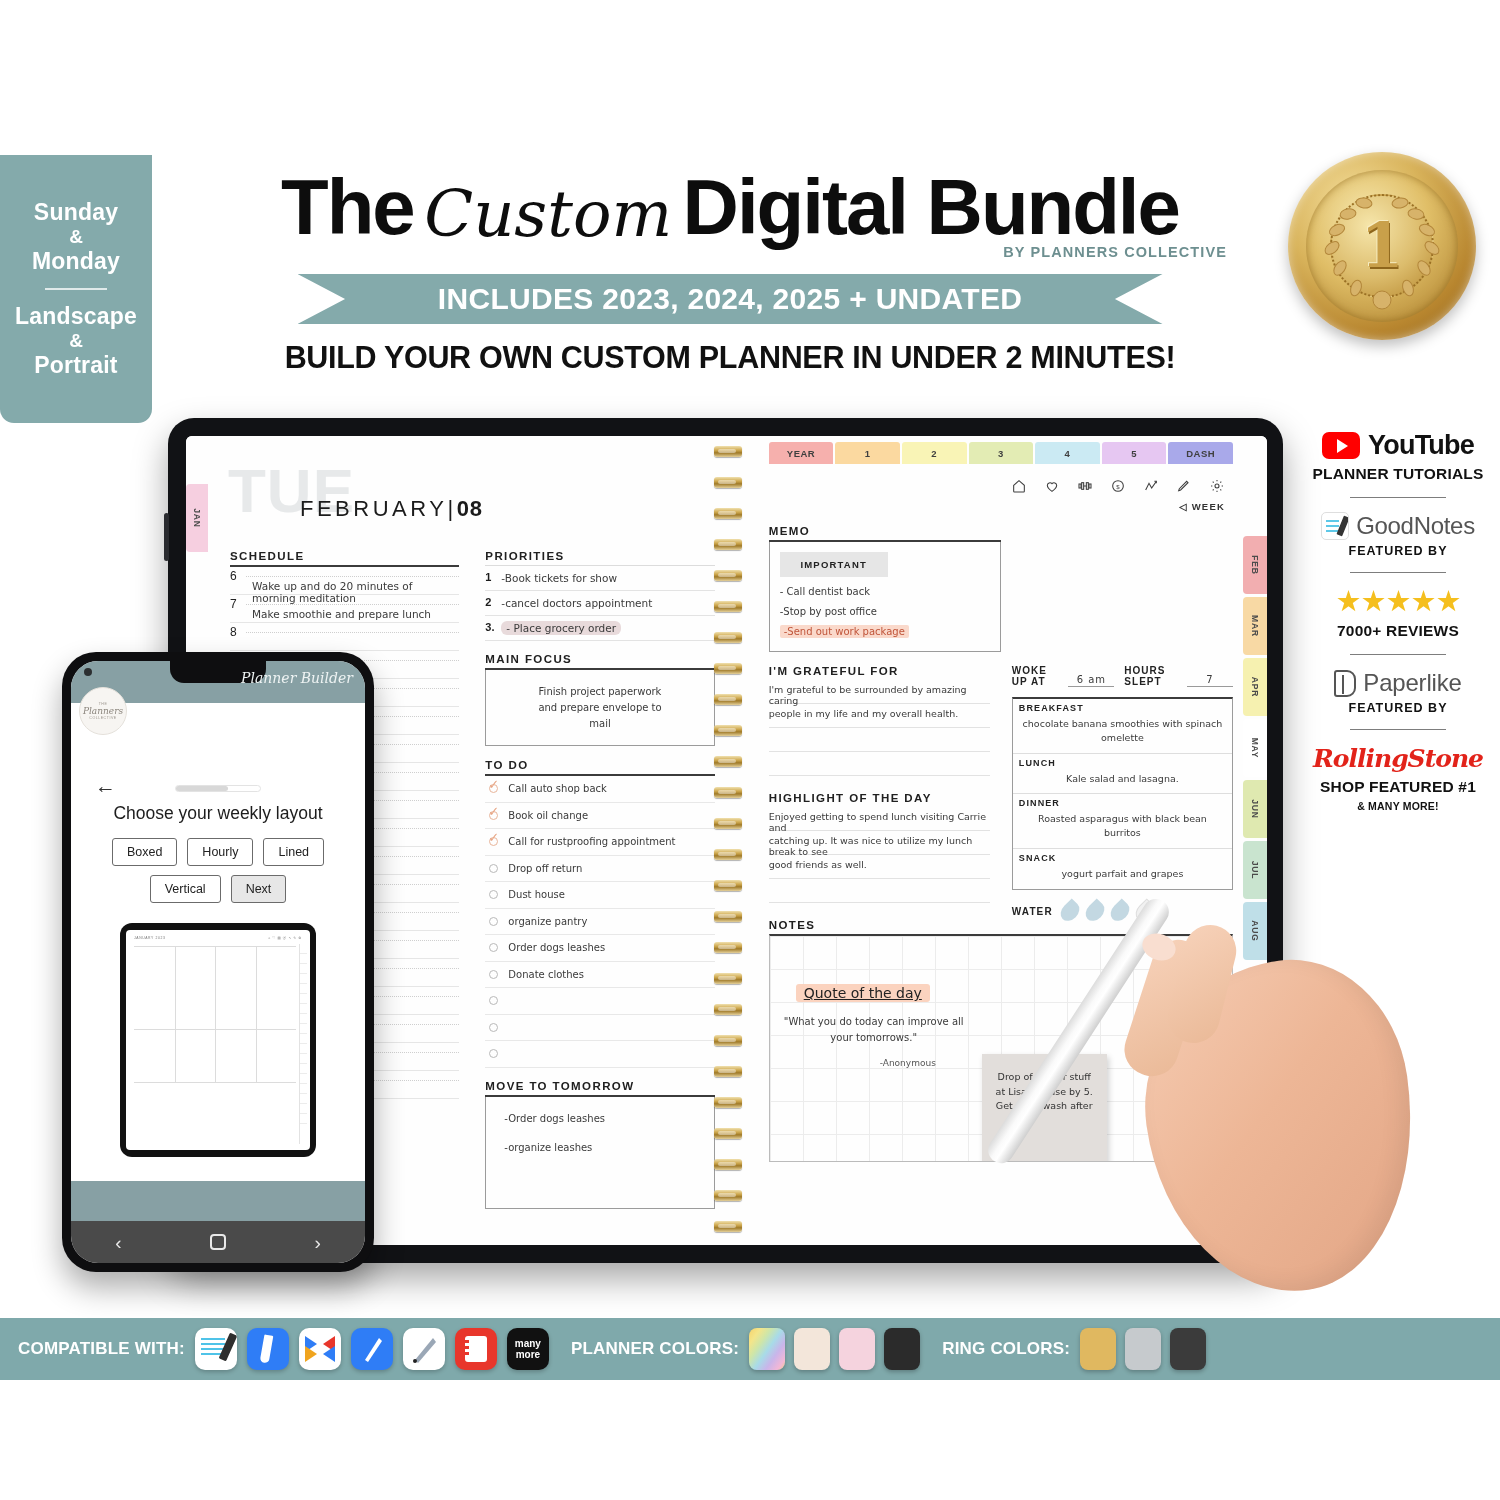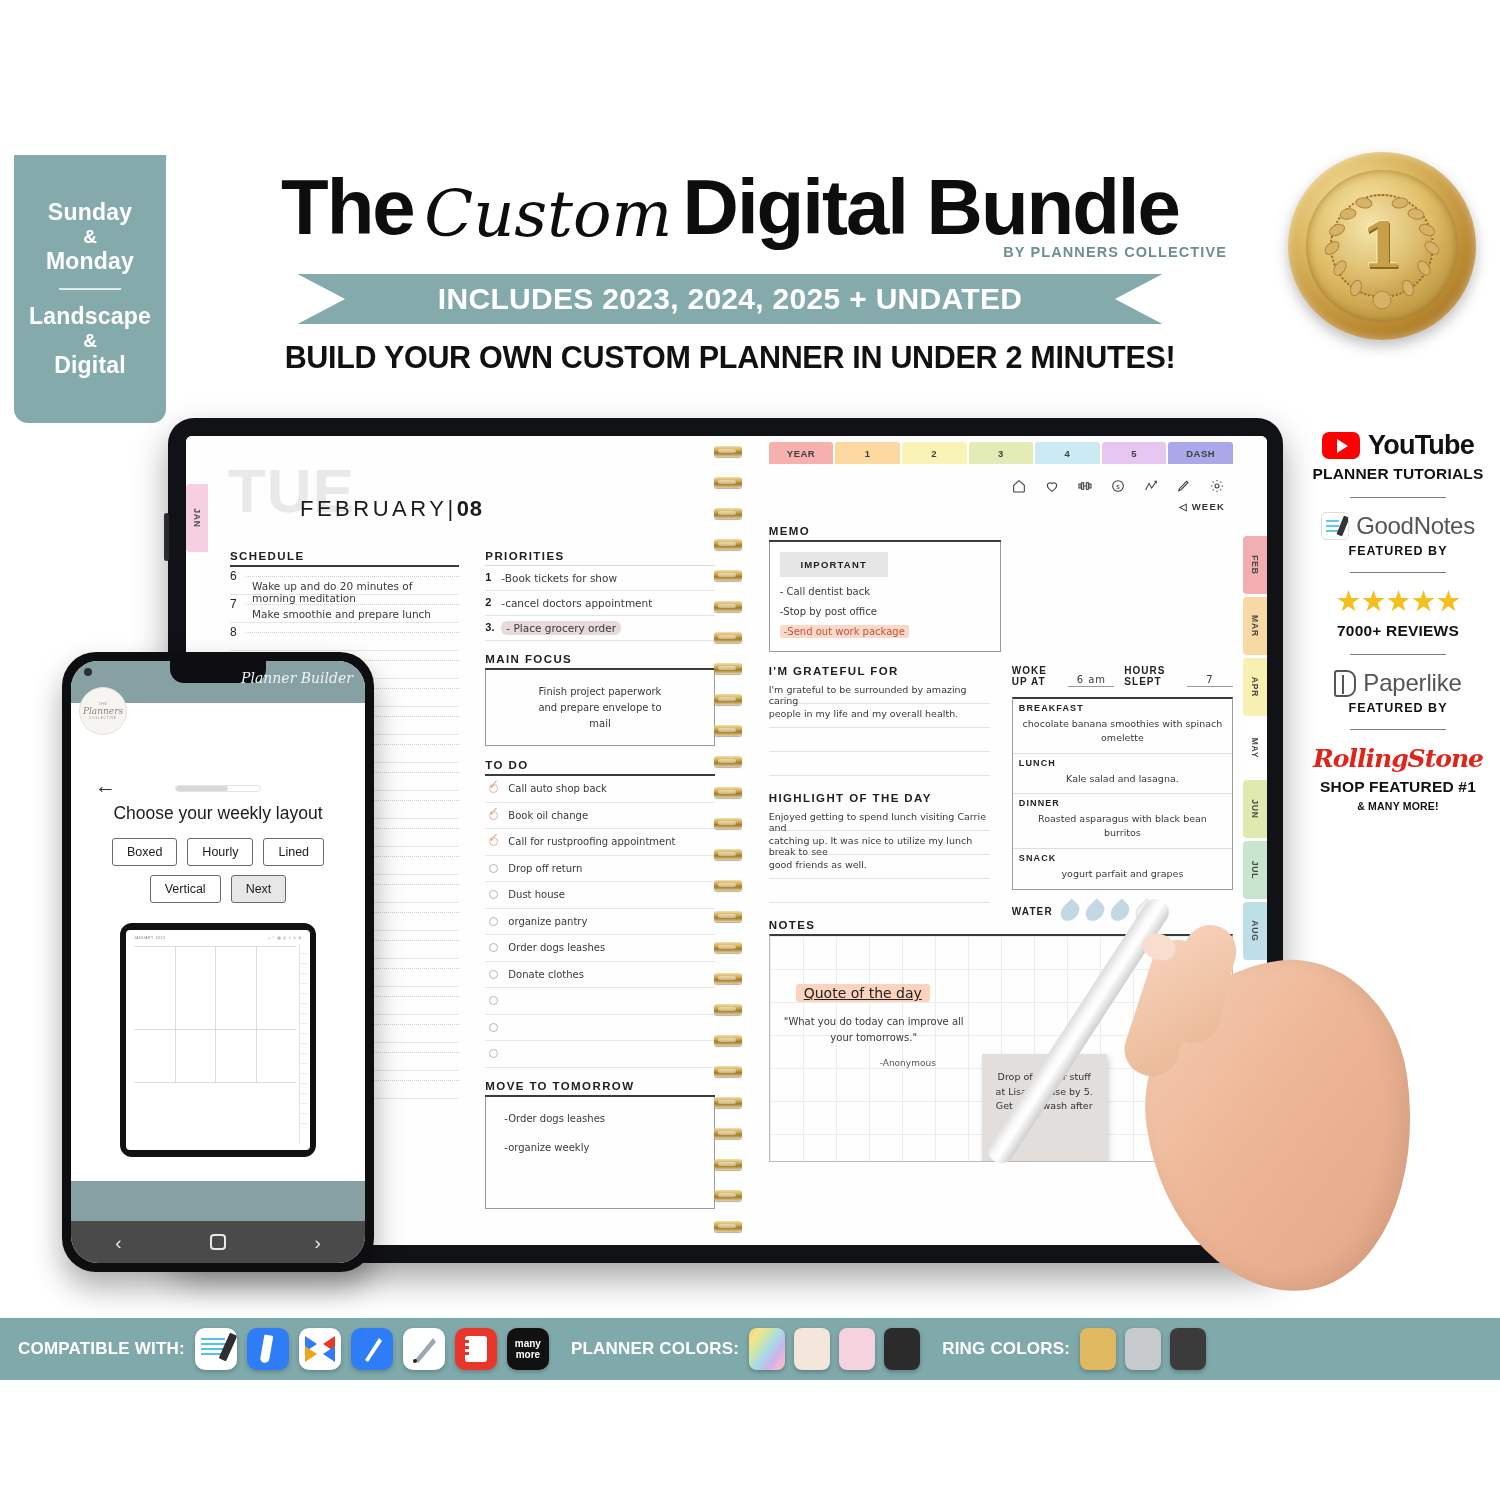--- a/index.html
+++ b/index.html
@@ -6,21 +6,21 @@
   html, body {
     width: 1500px; height: 1500px;
     font-family: "Liberation Sans", sans-serif;
     background: #ffffff;
     overflow: hidden;
   }
   #stage { position: relative; width: 1500px; height: 1500px; background: #fff; }
 
   
   .format-badge {
-    position: absolute; left: 14px; top: 155px;
+    position: absolute; left: 0; top: 155px;
     width: 152px; height: 268px;
     background: #84aaab;
     border-radius: 0 0 14px 14px;
     color: #fff; text-align: center;
     display: flex; flex-direction: column; justify-content: center; align-items: center;
     padding: 6px 4px;
   }
   .format-badge .fb-line { font-size: 23px; font-weight: 700; line-height: 1.16; letter-spacing: .2px;}
   .format-badge .fb-amp { font-size: 19px; font-weight: 700; line-height: 1.2; }
   .format-badge .fb-rule { width: 62px; height: 2px; background: rgba(255,255,255,.75); margin: 13px 0; }
@@ -287,21 +287,21 @@
 
 <div id="stage">
 
   <div class="format-badge">
     <div class="fb-line">Sunday</div>
     <div class="fb-amp">&amp;</div>
     <div class="fb-line">Monday</div>
     <div class="fb-rule"></div>
     <div class="fb-line">Landscape</div>
     <div class="fb-amp">&amp;</div>
-    <div class="fb-line">Digital</div>
+    <div class="fb-line">Portrait</div>
   </div>
 
   <div class="hdr">
     <div class="hdr-title">
       <span class="w">The</span>
       <span class="script">Custom</span>
       <span class="w">Digital Bundle</span>
     </div>
     <div class="hdr-by">BY PLANNERS COLLECTIVE</div>
     <div class="ribbon-wrap">
@@ -524,21 +524,21 @@
                   <span class="chk"></span>
                   <span class="t"></span>
                 </div>
               </div>
 
             <div class="sec-h" style="margin-top:12px">MOVE TO TOMORROW</div>
             <div class="rule-thick"></div>
             <div class="box mtt-box">
               <div id="move-items">
                   <p>-Order dogs leashes</p>
-                  <p>-organize weekly</p>
+                  <p>-organize leashes</p>
                 </div>
             </div>
           </div>
         </div>
       </div>
 
       <div class="spiral">
           <div class="ring" style="top: 10px;"></div>
           <div class="ring" style="top: 41px;"></div>
           <div class="ring" style="top: 72px;"></div>

